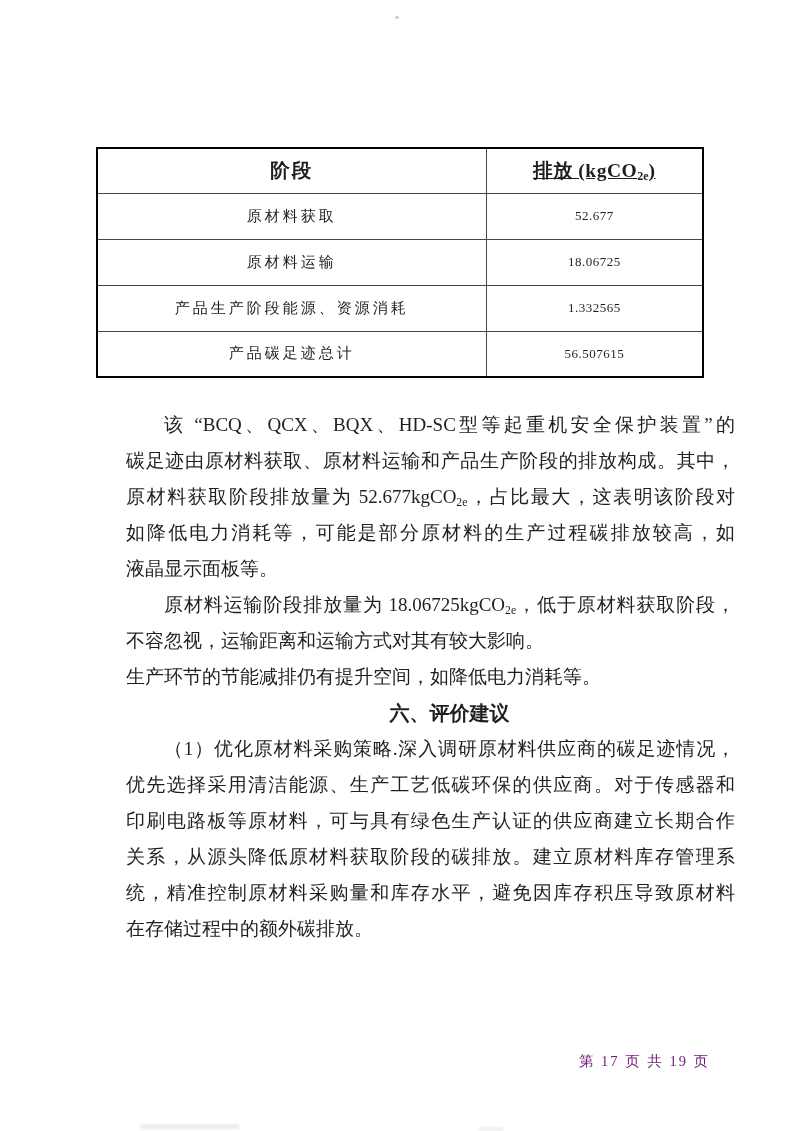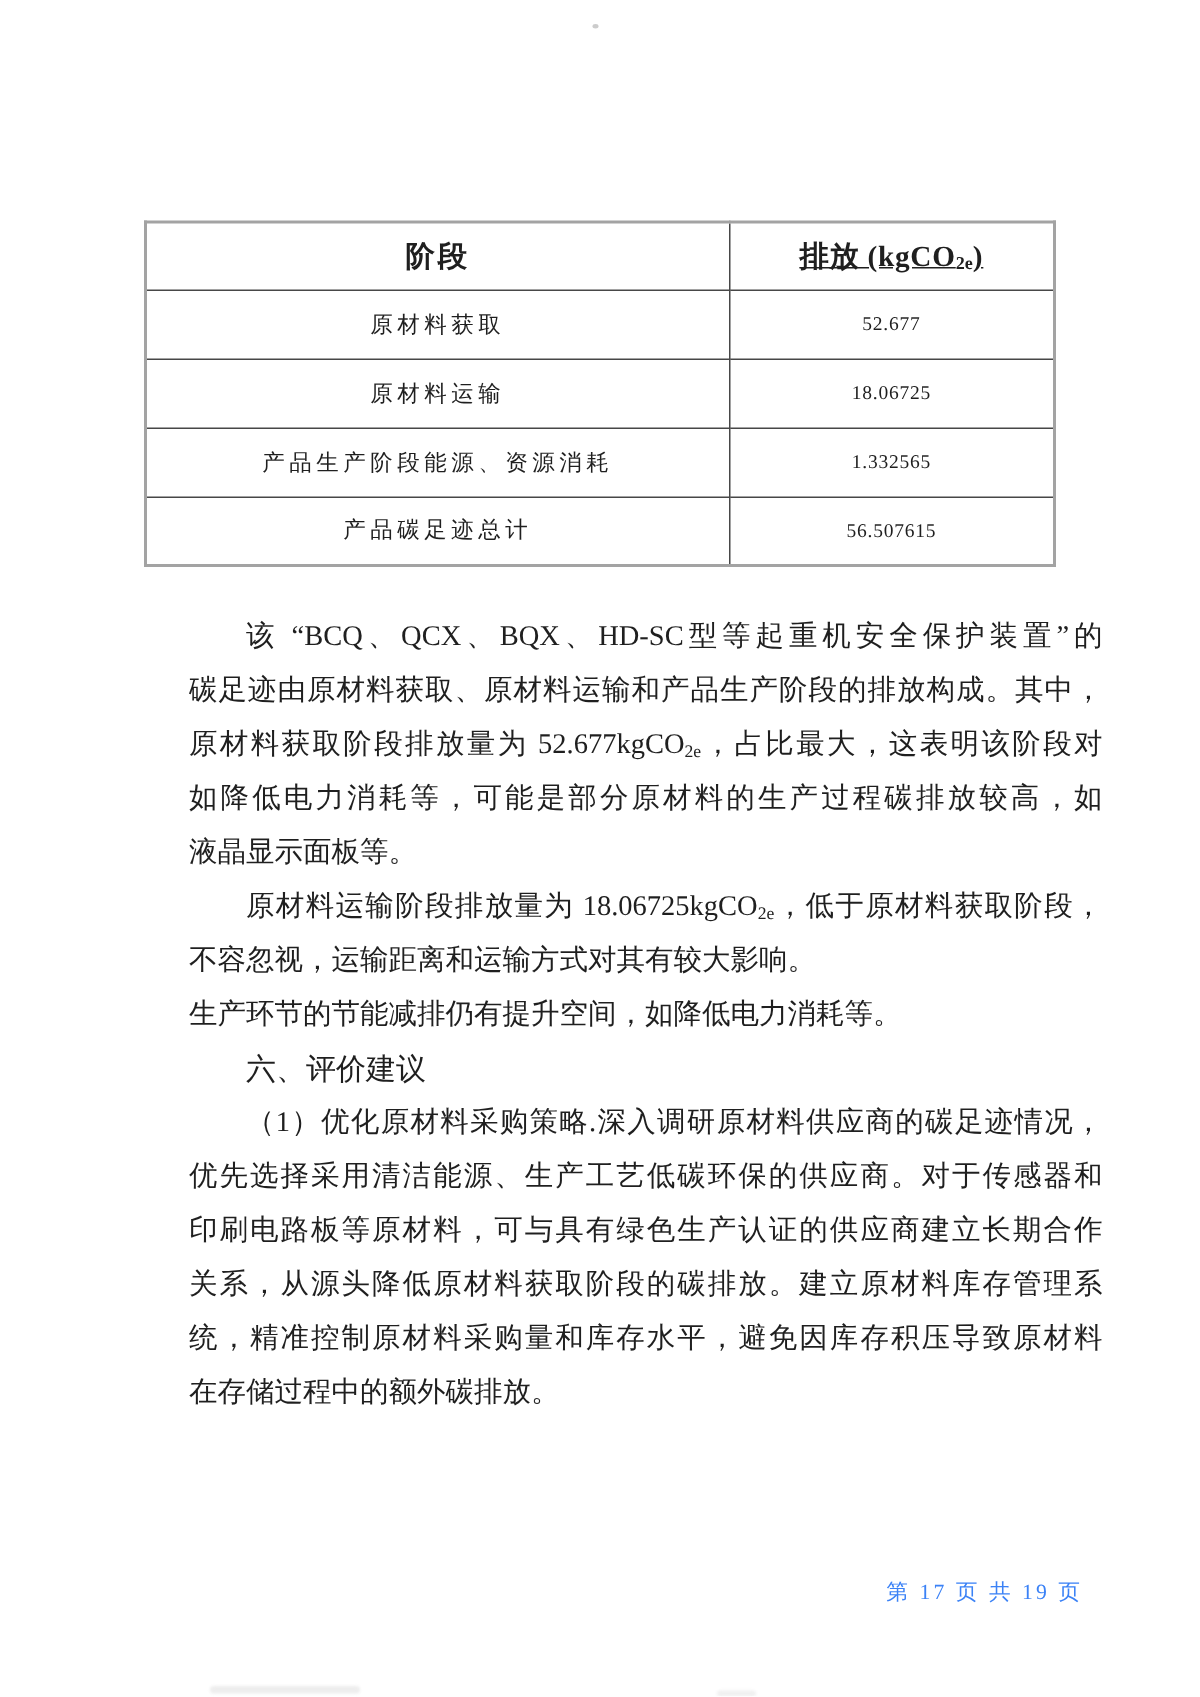--- a/index.html
+++ b/index.html
@@ -19,21 +19,21 @@
 
   
   table.emission-table {
     position: absolute;
     left: 96px;
     top: 147px;
     width: 606px;
     border-collapse: collapse;
     table-layout: fixed;
     background: #ffffff;
-    border: 2px solid #a3a3a3;
+    border: 2px solid #000000;
   }
   table.emission-table th,
   table.emission-table td {
     border: 1.5px solid #474747;
     text-align: center;
     vertical-align: middle;
     padding: 0;
     font-weight: normal;
   }
   table.emission-table .col-stage { width: 389px; }
@@ -74,32 +74,33 @@
   .line {
     min-height: 36px;
   }
   .fill {
     text-align: justify;
     text-align-last: justify;
   }
   .indent { text-indent: 38px; }
   .heading {
     font-family: "Liberation Sans", "DejaVu Sans", sans-serif;
-    font-weight: normal;
+    font-weight: bold;
     font-size: 20px;
+    text-align: center;
   }
 
   
   .footer {
     position: absolute;
     top: 1052px;
-    right: 78px;
+    right: 90px;
     font-size: 14.5px;
     letter-spacing: 2px;
-    color: #3b82f6;
+    color: #701a75;
     text-align: right;
   }
 
   
   .speck-top-right {
     position: absolute;
     left: 395px;
     top: 16px;
     width: 4px;
     height: 3px;

